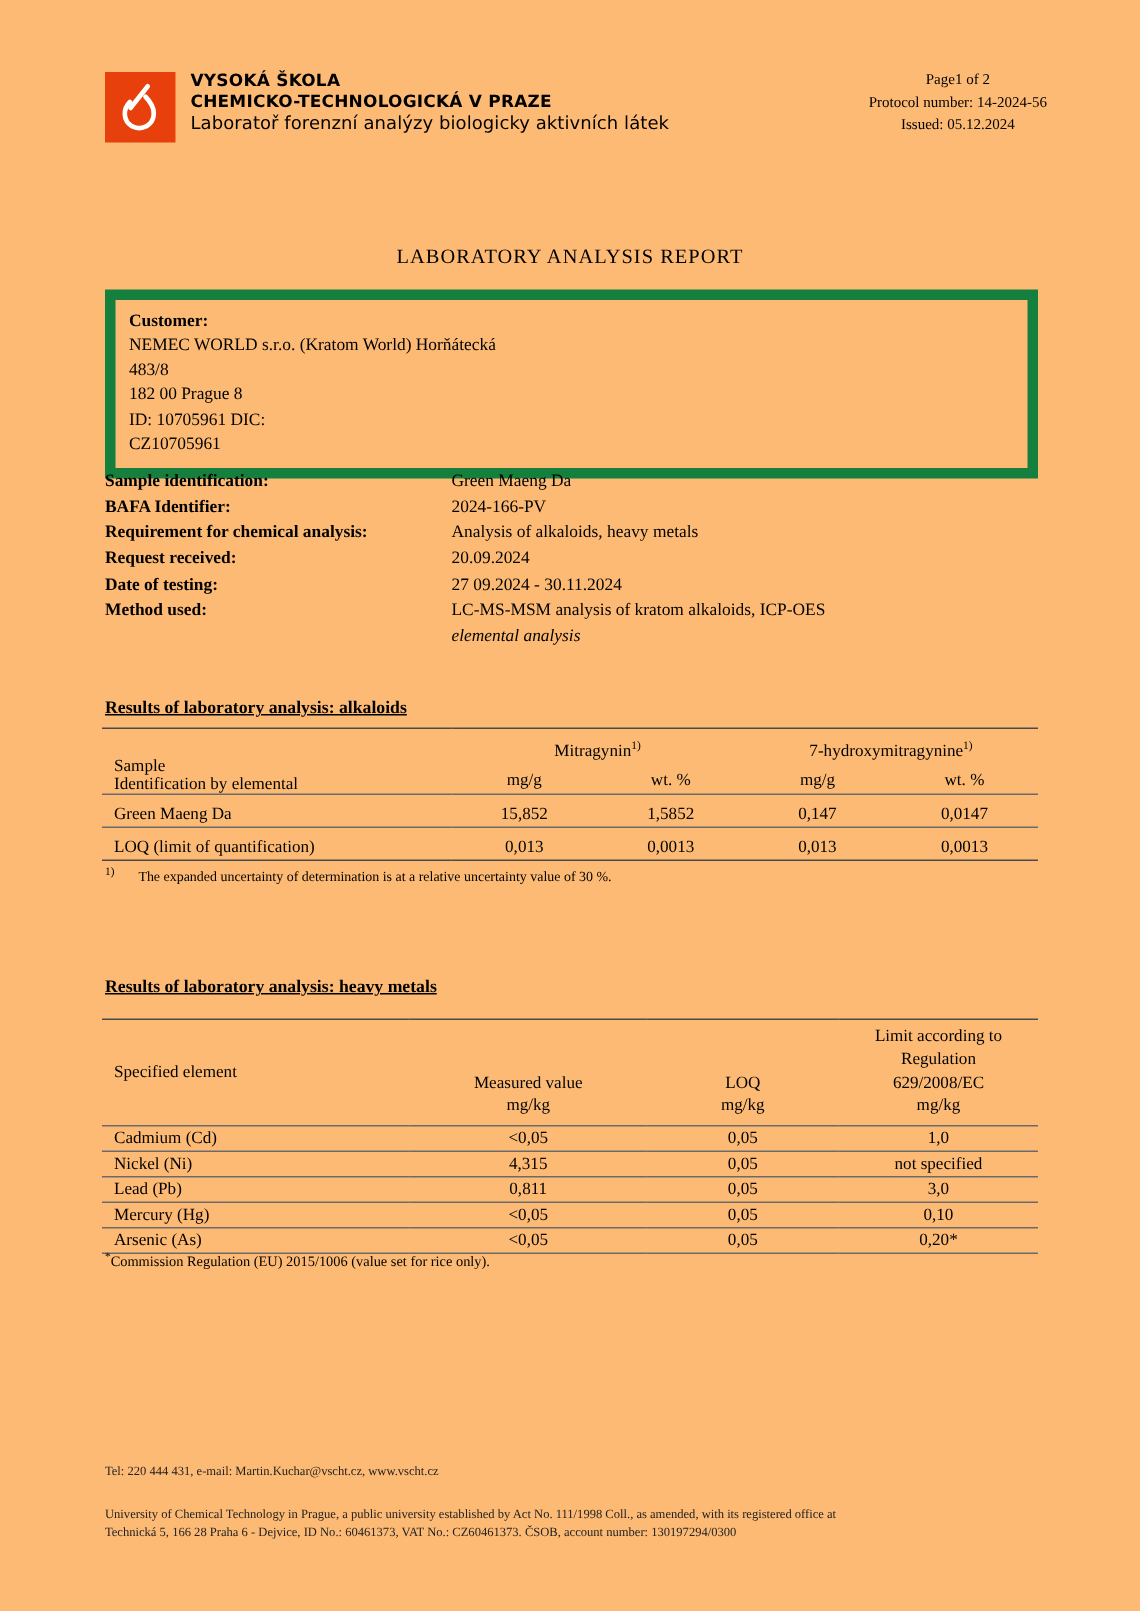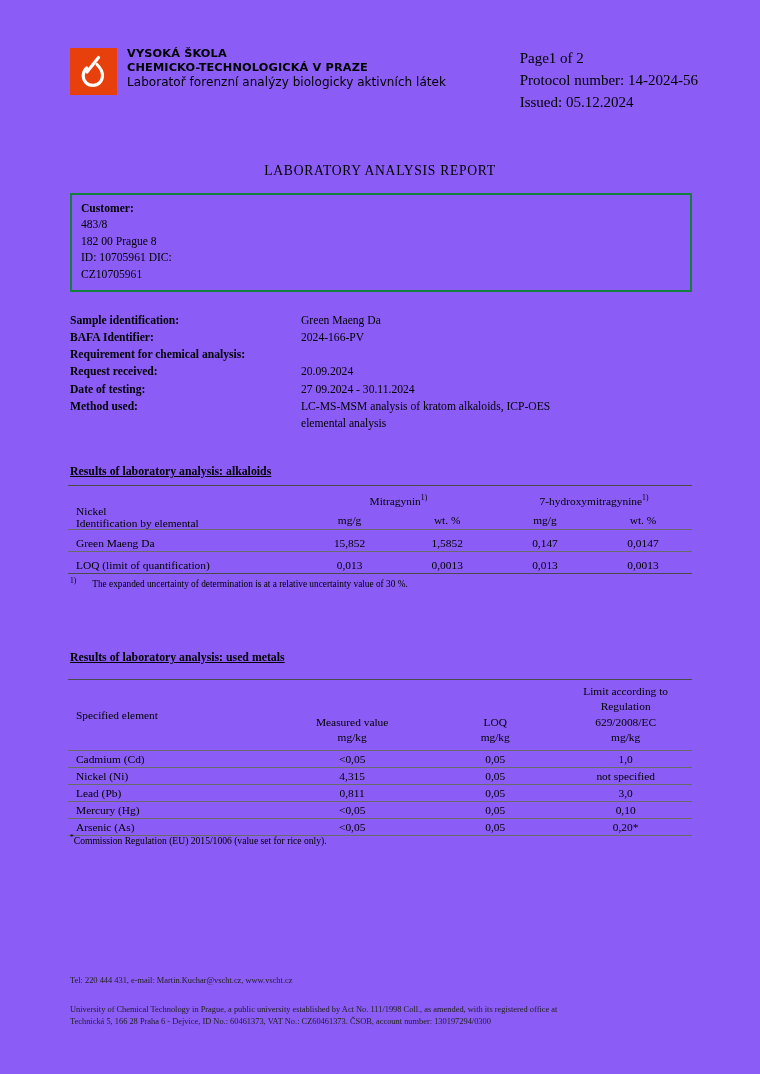--- a/index.html
+++ b/index.html
@@ -13,21 +13,21 @@
     position: relative;
     font-family: "Liberation Serif", serif;
     color: #000000;
     overflow: hidden;
   }
   .page {
     position: absolute;
     left: 0; top: 0;
     width: 760px;
     height: 1074px;
-    background: #8b5cf6;
+    background: #fdba74;
   }
   
   .header {
     position: absolute;
     left: 70px; top: 46px;
     width: 628px;
     display: flex;
     justify-content: space-between;
     align-items: flex-start;
   }
@@ -54,41 +54,41 @@
     font-size: 11.3px;
     font-weight: bold;
     letter-spacing: 0.15px;
   }
   .brand-l3 {
     font-size: 12px;
     font-weight: normal;
     letter-spacing: 0.05px;
   }
   .meta {
-    font-size: 15px;
+    font-size: 10px;
     line-height: 1.48;
-    text-align: left;
+    text-align: center;
     padding-top: 1px;
     white-space: nowrap;
   }
   
   .doc-title {
     position: absolute;
     left: 0; top: 163px;
     width: 760px;
     text-align: center;
     font-size: 13.6px;
     letter-spacing: 0.7px;
   }
   
   .customer-box {
     position: absolute;
     left: 70px; top: 193px;
     width: 622px;
-    border: 2px solid #15803d;
+    border: 7px solid #15803d;
     box-sizing: border-box;
     padding: 6px 9px 7px 9px;
     font-size: 11.6px;
     line-height: 1.42;
   }
   .customer-box .lbl { font-weight: bold; }
   
   .sample-info {
     position: absolute;
     left: 70px; top: 312px;
@@ -96,21 +96,21 @@
     font-size: 11.6px;
     line-height: 1.48;
   }
   .sample-row { display: flex; }
   .sample-row .k {
     width: 231px;
     font-weight: bold;
     flex: 0 0 auto;
   }
   .sample-row .v { flex: 1 1 auto; }
-  .v-sub { padding-left: 231px; }
+  .v-sub { padding-left: 231px; font-style: italic; }
   
   .sec-head {
     position: absolute;
     font-size: 11.8px;
     font-weight: bold;
     text-decoration: underline;
     left: 70px;
   }
   #alk-head { top: 464px; }
   #hm-head  { top: 650px; }
@@ -198,37 +198,39 @@
       <div>Page1 of 2</div>
       <div>Protocol number: 14-2024-56</div>
       <div>Issued: 05.12.2024</div>
     </div>
   </div>
 
   <div class="doc-title">LABORATORY ANALYSIS REPORT</div>
 
   <div class="customer-box">
     <div class="lbl">Customer:</div>
+    <div>NEMEC WORLD s.r.o. (Kratom World) Horňátecká</div>
     <div>483/8</div>
     <div>182 00 Prague 8</div>
     <div>ID: 10705961 DIC:</div>
     <div>CZ10705961</div>
   </div>
 
   <div class="sample-info">
     <div class="sample-row">
       <div class="k">Sample identification:</div>
       <div class="v">Green Maeng Da</div>
     </div>
     <div class="sample-row">
       <div class="k">BAFA Identifier:</div>
       <div class="v">2024-166-PV</div>
     </div>
     <div class="sample-row">
       <div class="k">Requirement for chemical analysis:</div>
+      <div class="v">Analysis of alkaloids, heavy metals</div>
     </div>
     <div class="sample-row">
       <div class="k">Request received:</div>
       <div class="v"> 20.09.2024</div>
     </div>
     <div class="sample-row">
       <div class="k">Date of testing:</div>
       <div class="v">27 09.2024 - 30.11.2024</div>
     </div>
     <div class="sample-row">
@@ -237,21 +239,21 @@
     </div>
     <div class="v-sub">elemental analysis</div>
   </div>
 
   <div class="sec-head" id="alk-head">Results of laboratory analysis: alkaloids</div>
 
   <table class="rpt" id="tbl-alk">
     <tbody>
         <tr class="tline-thick cell-pad-top">
       <td class="alk-name" rowspan="2">
-        <div>Nickel</div>
+        <div>Sample</div>
         <div>Identification by elemental</div>
       </td>
       <td class="alk-col hdr-center" colspan="2"><span>Mitragynin</span><sup>1)</sup></td>
       <td class="alk-col hdr-center" colspan="2"><span>7-hydroxymitragynine</span><sup>1)</sup></td>
     </tr>
     <tr class="unitrow">
       <td class="alk-col">mg/g</td>
       <td class="alk-col">wt. %</td>
       <td class="alk-col">mg/g</td>
       <td class="alk-col">wt. %</td>
@@ -273,21 +275,21 @@
     <tr>
       <td class="tline-thick" colspan="5" style="height:1px"></td>
     </tr>
   </tbody>
     </table>
 
   <div class="footnote" id="fn-alk">
     <span class="mk">1)</span><span>The expanded uncertainty of determination is at a relative uncertainty value of 30 %.</span>
   </div>
 
-  <div class="sec-head" id="hm-head">Results of laboratory analysis: used metals</div>
+  <div class="sec-head" id="hm-head">Results of laboratory analysis: heavy metals</div>
 
   <table class="rpt" id="tbl-hm">
     <tbody>
         <tr class="tline-thick">
       <td class="hm-name hm-hdr-name">Specified element</td>
       <td class="hm-col hm-c1 hm-hdr-cell">
         <div>Measured value</div>
         <div>mg/kg</div>
       </td>
       <td class="hm-col hm-c2 hm-hdr-cell">

